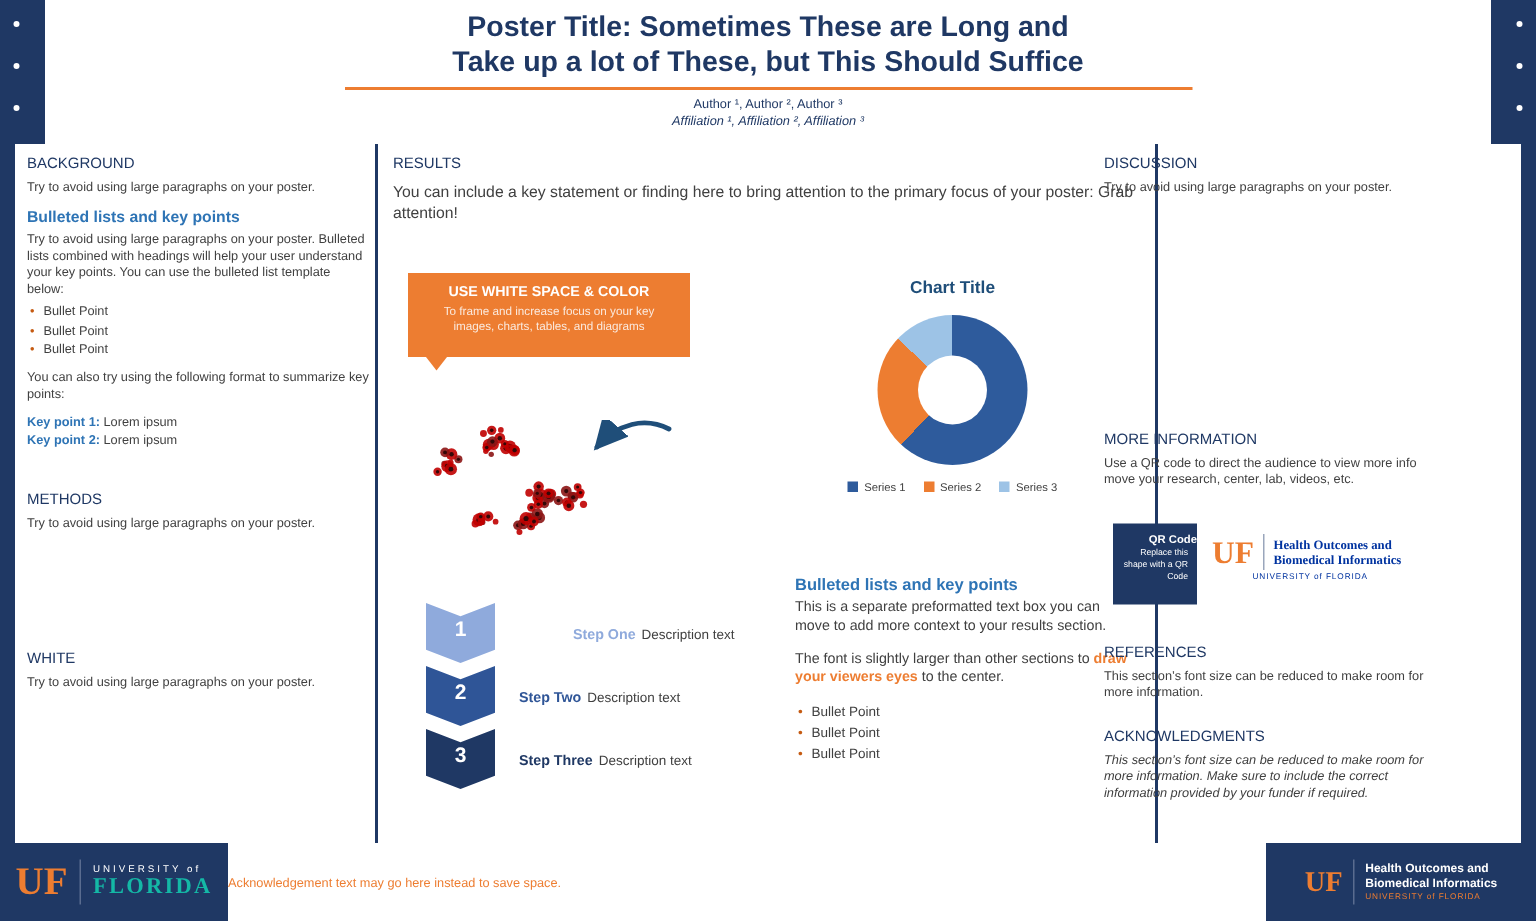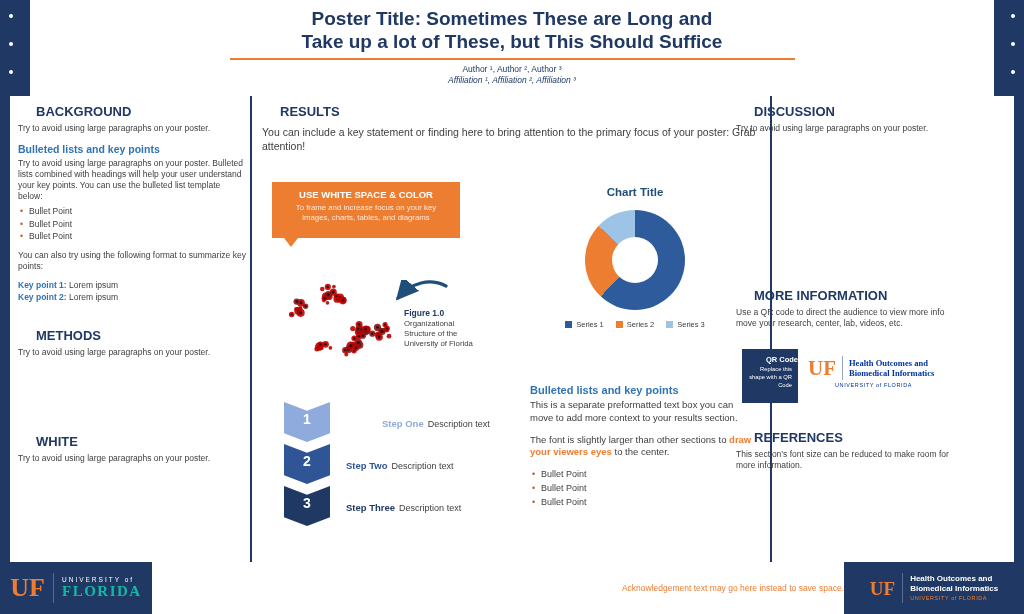--- a/index.html
+++ b/index.html
@@ -22,21 +22,21 @@
   .vline.v1{left:250px;} .vline.v2{left:770px;}
 
   
   .header{position:absolute;left:40px;right:40px;top:0;height:96px;text-align:center;padding-top:8px;}
   .title{font-size:19px;font-weight:bold;color:var(--navy);line-height:1.2;}
   .title-rule{width:565px;height:2px;background:var(--orange);margin:4px auto 4px;}
   .authors{font-size:8.5px;color:var(--navy);}
   .affiliations{font-size:8.5px;font-style:italic;color:var(--navy);margin-top:1px;}
 
   
-  .h-section{font-size:13px;font-weight:bold;color:var(--navy);margin:0 18px 4px;}
+  .h-section{font-size:10px;font-weight:normal;color:var(--navy);margin:0 0 4px;}
   .h-sub{font-size:10.5px;font-weight:bold;color:var(--blue);margin:4px 0 3px;}
   .body-sm{font-size:8.5px;color:var(--text);line-height:1.3;}
   .bullets{list-style:none;margin:3px 0 8px;}
   .bullets li{position:relative;padding-left:11px;font-size:8.5px;color:var(--text);line-height:1.45;}
   .bullets li::before{content:"•";position:absolute;left:2px;color:#C55A11;}
   .bullets.md li{font-size:9px;line-height:1.55;}
 
   
   .col{position:absolute;top:104px;}
   #col1{left:18px;width:228px;height:458px;}
@@ -96,21 +96,21 @@
   .logo-sub{font-size:5.5px;color:var(--ufblue);letter-spacing:.6px;margin-top:2px;margin-left:27px;}
   .italic{font-style:italic;}
 
   
   .footer{position:absolute;left:0;bottom:0;width:1024px;height:52px;display:flex;}
   .f-left{width:152px;background:var(--navy);display:flex;align-items:center;justify-content:center;gap:8px;}
   .uf-big{font-family:"Liberation Serif",serif;font-weight:bold;color:var(--orange);font-size:26px;line-height:1;}
   .f-divider{width:1px;height:30px;background:#5A6C8F;}
   .f-left-small{font-size:6.5px;letter-spacing:2px;color:#fff;}
   .f-left-big{font-family:"Liberation Serif",serif;font-size:15px;letter-spacing:1.5px;color:#14b8a6;line-height:1.1;font-weight:bold;}
-  .f-center{flex:1;background:#fff;display:flex;align-items:center;justify-content:flex-end;}
+  .f-center{flex:1;background:#fff;display:flex;align-items:center;justify-content:flex-start;}
   .f-center span{font-size:8.5px;color:var(--orange);}
   .f-right{width:180px;background:var(--navy);display:flex;align-items:center;justify-content:center;gap:7px;}
   .uf-small{font-family:"Liberation Serif",serif;font-weight:bold;color:var(--orange);font-size:19px;line-height:1;}
   .f-right-text{color:#fff;font-size:8px;font-weight:bold;line-height:1.25;}
   .f-right-sub{font-size:5.5px;color:var(--orange);letter-spacing:.6px;font-weight:normal;margin-top:1px;}
 </style>
 </head>
 <body>
 
 <div class="poster">
@@ -315,24 +315,20 @@
     <div class="fig-arrow">
       <svg width="62" height="28" viewBox="0 0 62 28">
         <defs>
           <marker id="ah" markerWidth="8" markerHeight="8" refX="6" refY="3.5" orient="auto">
             <path d="M0,0 L7,3.5 L0,7 z" fill="#1F4E79"></path>
           </marker>
         </defs>
         <path d="M56,6 C40,-2 22,2 8,18" stroke="#1F4E79" stroke-width="3.2" fill="none" stroke-linecap="round" marker-end="url(#ah)"></path>
       </svg>
     </div>
-    <div class="fig-caption">
-      <div class="fig-label">Figure 1.0</div>
-      <div class="fig-text">Organizational Structure of the University of Florida</div>
-    </div>
 
     <div class="step-row s1">
       <div class="chev c1">
           <span>1</span>
         </div>
       <div><span class="step-label t1">Step One</span><span class="step-desc">Description text</span></div>
     </div>
     <div class="step-row s2">
       <div class="chev c2">
           <span>2</span>
@@ -385,20 +381,24 @@
         </div>
         <div class="logo-sub">UNIVERSITY of FLORIDA</div>
       </div>
     </div>
 
     <div class="abs" style="top:326px;left:0;width:228px;">
       <h2 class="h-section">REFERENCES</h2>
       <p class="body-sm">This section’s font size can be reduced to make room for more information.</p>
     </div>
 
+    <div class="abs" style="top:382px;left:0;width:228px;">
+      <h2 class="h-section">ACKNOWLEDGMENTS</h2>
+      <p class="body-sm italic">This section’s font size can be reduced to make room for more information. Make sure to include the correct information provided by your funder if required.</p>
+    </div>
   </div>
 
   <div class="footer">
     <div class="f-left">
       <span class="uf-big">UF</span>
       <span class="f-divider"></span>
       <span>
         <div class="f-left-small">UNIVERSITY of</div>
         <div class="f-left-big">FLORIDA</div>
       </span>

